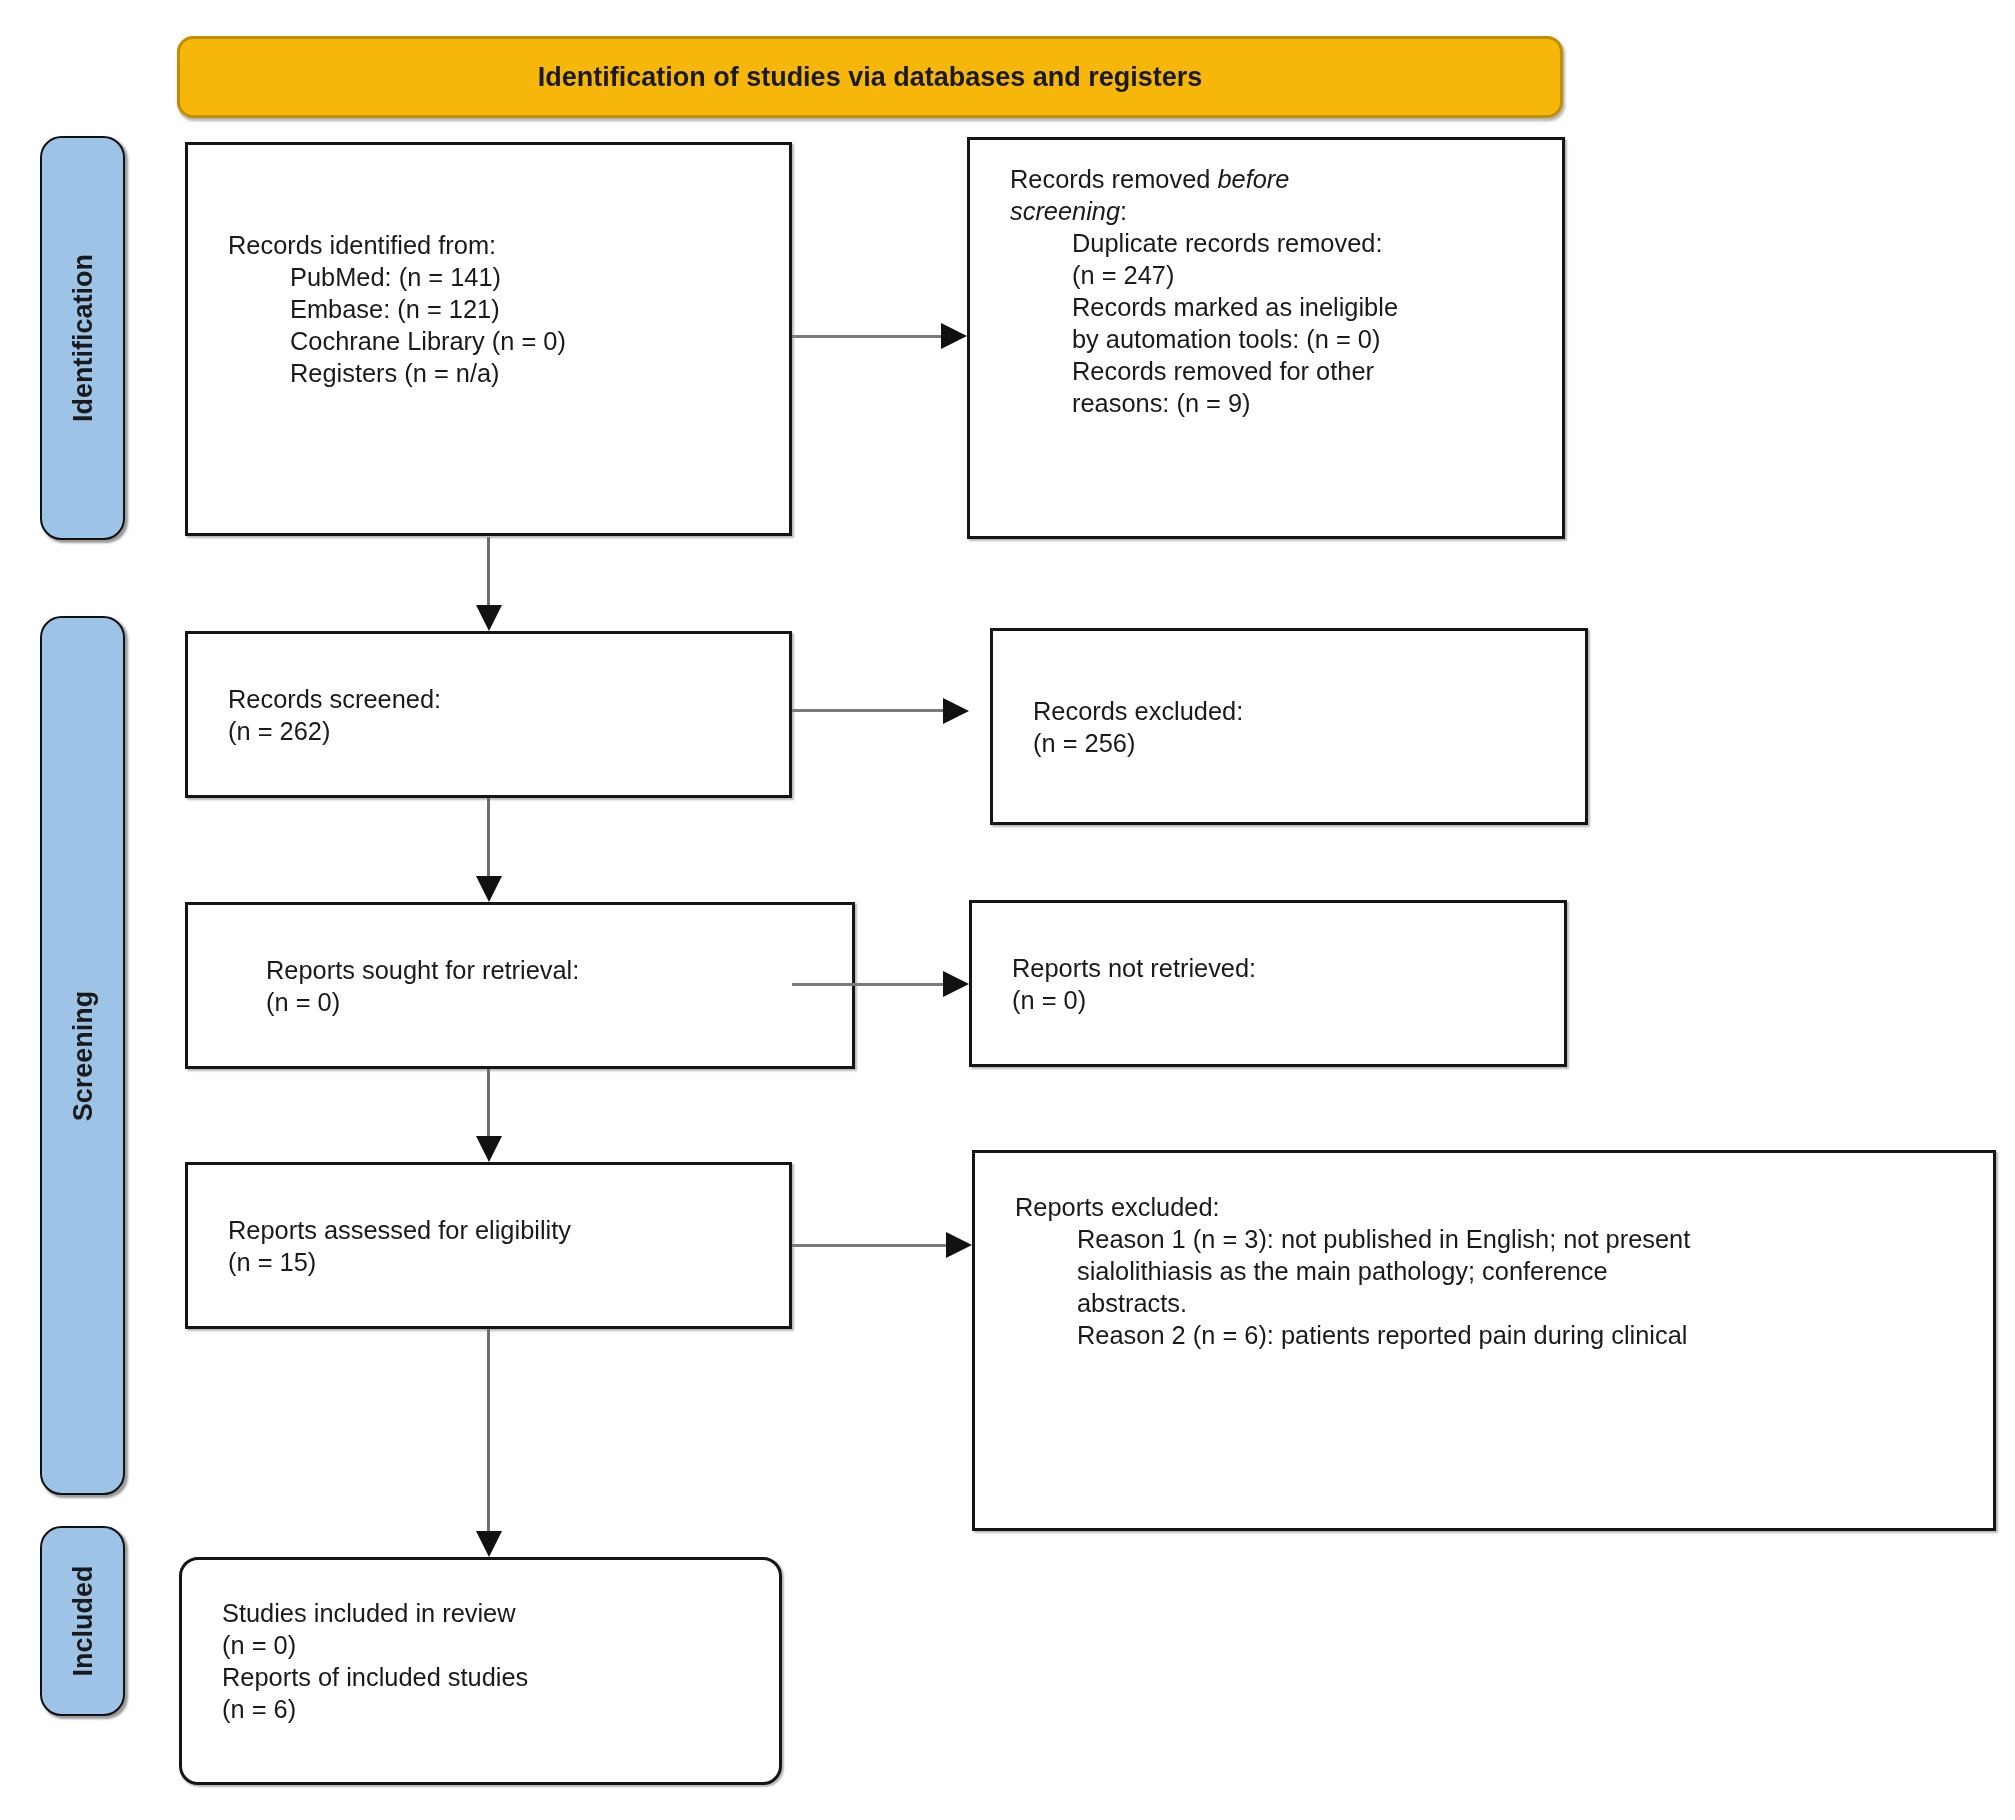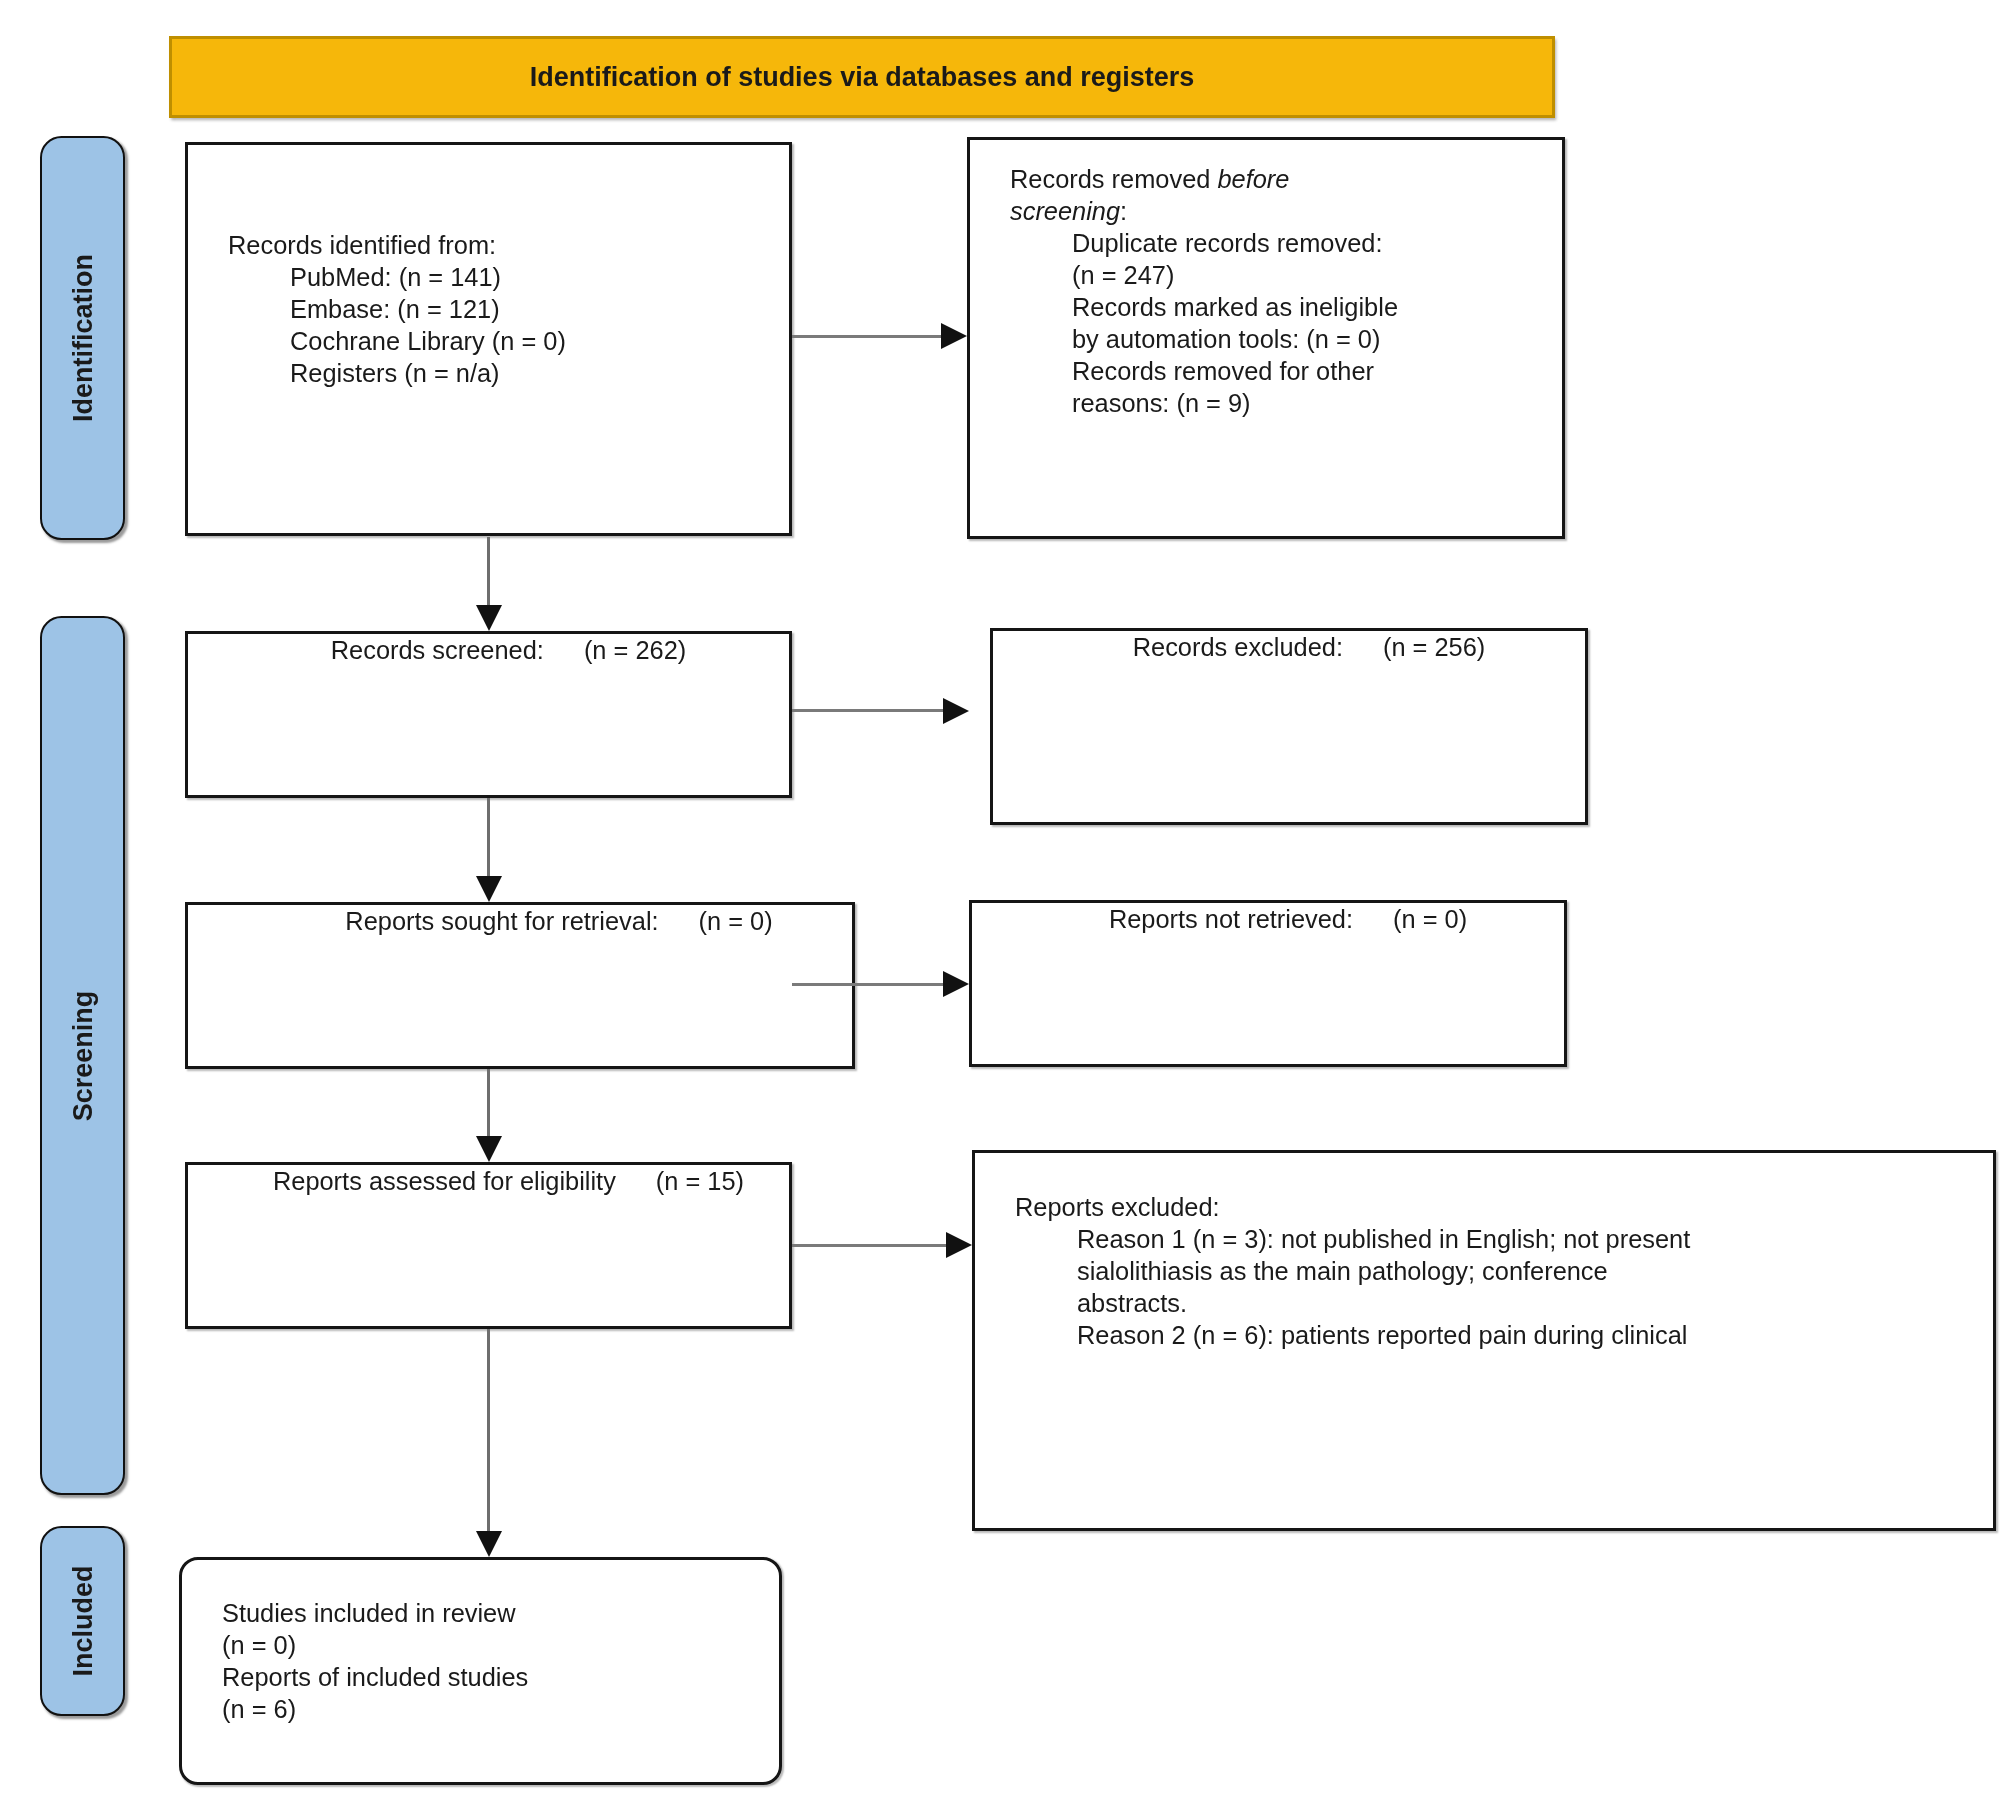--- a/index.html
+++ b/index.html
@@ -12,25 +12,25 @@
   #stage-canvas {
     position: relative;
     width: 2015px;
     height: 1820px;
     background: #ffffff;
     overflow: hidden;
   }
   
   .banner {
     position: absolute;
-    left: 169px; top: 36px;
+    left: 177px; top: 36px;
     width: 1386px; height: 82px;
     background: #f6b70a;
     border: 3.4px solid #bf8f00;
-    border-radius: 0;
+    border-radius: 16px;
     box-sizing: border-box;
     display: flex;
     align-items: center;
     justify-content: center;
     font-size: 27px;
     font-weight: bold;
     box-shadow: 1.7px 2.8px 2.8px rgba(0,0,0,0.30);
   }
   
   .stage {
@@ -60,21 +60,21 @@
     background: #ffffff;
     border: 3.4px solid #151515;
     box-sizing: border-box;
     font-size: 25.4px;
     line-height: 32px;
     box-shadow: 1.7px 1.7px 1.7px rgba(0,0,0,0.28);
   }
   .fbox .line { white-space: nowrap; padding-left: 40px; }
   .fbox .line.indent-1 { padding-left: 102px; }
   .fbox .line .it { font-style: italic; }
-  .fbox.vcenter { display: flex; flex-direction: row; justify-content: center; }
+  .fbox.vcenter { display: flex; flex-direction: column; justify-content: center; }
   #box-records-identified { left: 185px;  top: 142px;  width: 607px; height: 394px; padding-top: 84px; }
   #box-records-screened   { left: 185px;  top: 631px; width: 607px; height: 167px; }
   #box-reports-sought     { left: 185px;  top: 902px; width: 670px; height: 167px; padding-left: 38px; }
   #box-reports-assessed   { left: 185px;  top: 1162px; width: 607px; height: 167px; }
   #box-studies-included   { left: 179px;  top: 1557px; width: 603px; height: 228px; padding-top: 37px; border-radius: 19px; }
   #box-records-removed    { left: 967px; top: 137px;  width: 598px; height: 402px; padding-top: 22.6px; }
   #box-records-excluded   { left: 990px; top: 628px; width: 598px; height: 197px; }
   #box-reports-not-retrieved { left: 969px; top: 900px; width: 598px; height: 167px; }
   #box-reports-excluded   { left: 972px; top: 1150px; width: 1024px; height: 381px; padding-top: 38px; }
   

